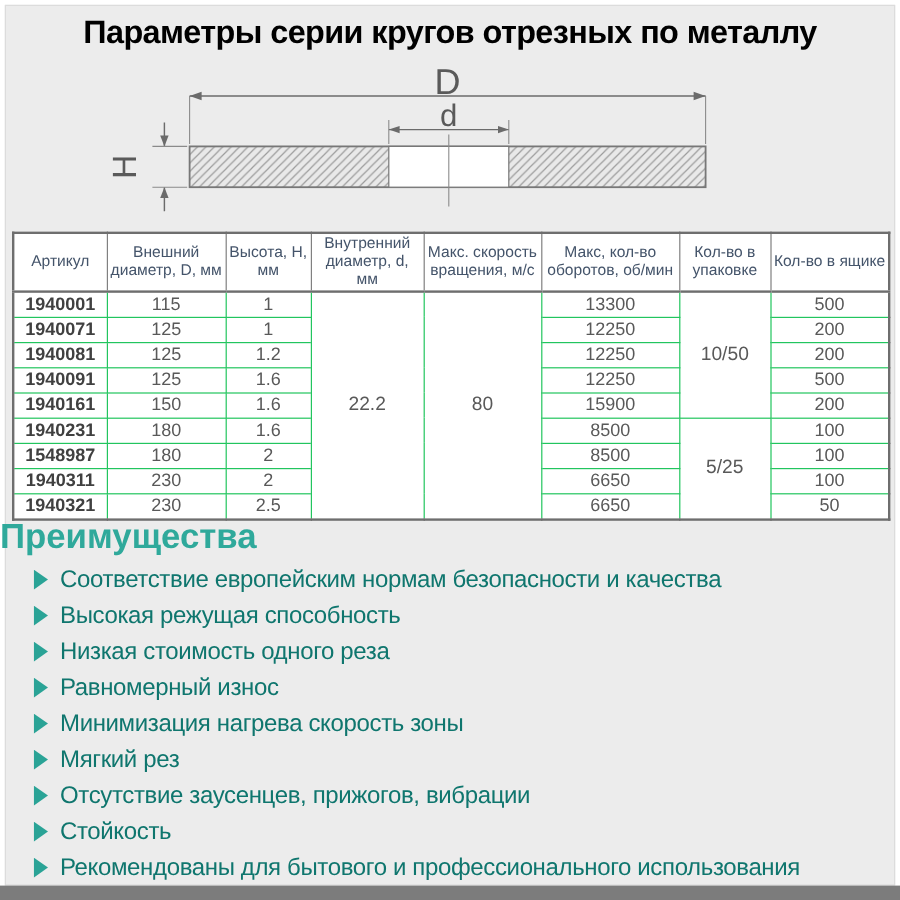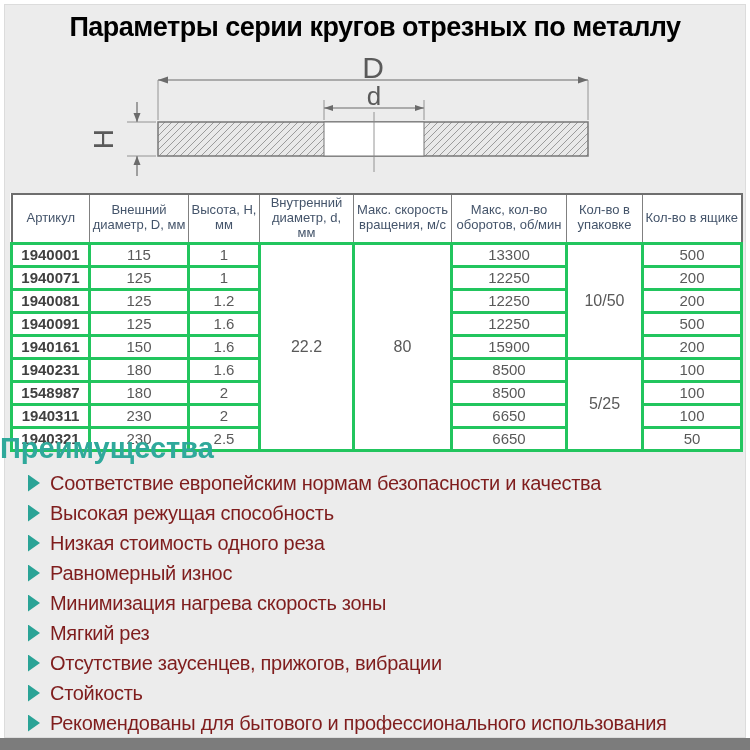--- a/index.html
+++ b/index.html
@@ -7,28 +7,28 @@
   .panel{position:absolute;left:4px;top:4px;right:4px;bottom:12px;background:#ececec;border:1px solid #dcdcdc;}
   .page-title{position:absolute;left:0;top:12px;width:100%;text-align:center;color:#000000;font-size:27px;font-weight:bold;letter-spacing:-0.5px;}
   .diagram{position:absolute;left:0;top:56px;width:750px;height:132px;}
   .dim{stroke:#6b6b6b;stroke-width:1.2;fill:none;}
   .thin{stroke:#8a8a8a;stroke-width:0.9;fill:none;}
   .arrow{fill:#6b6b6b;stroke:none;}
   .dimlabel{fill:#5a5a5a;font-family:"Liberation Sans",sans-serif;}
   .spec-table-wrap{position:absolute;left:10px;top:193px;width:730px;}
   table.spec{border-collapse:collapse;table-layout:fixed;width:730px;background:#ffffff;border:2px solid #6e6e6e;}
   table.spec th{border:1px solid #808080;border-bottom:2px solid #6e6e6e;height:37px;font-size:13px;font-weight:normal;color:#44546A;line-height:1.15;padding:1px 2px;text-align:center;vertical-align:middle;}
-  table.spec td{border:3px solid #22c55e;height:20px;font-size:15px;color:#595959;text-align:center;vertical-align:middle;padding:0;line-height:1;}
+  table.spec td{border:1px solid #22c55e;height:20px;font-size:15px;color:#595959;text-align:center;vertical-align:middle;padding:0;line-height:1;}
   table.spec td.article{font-weight:bold;color:#404040;}
   table.spec td.merged{font-size:16px;}
   .adv-title{position:absolute;left:0;top:432px;width:100%;text-align:left;color:#2FA99B;font-size:29px;font-weight:bold;}
   .adv-list{position:absolute;left:28px;top:468px;right:16px;list-style:none;margin:0;padding:0;}
   .adv-list li{display:flex;align-items:center;height:30px;}
   .tri{width:12px;height:17px;background:#2aa396;clip-path:polygon(0 0,100% 50%,0 100%);margin-right:10px;flex:0 0 12px;}
-  .adv-text{font-size:20px;color:#7f1d1d;letter-spacing:-0.3px;white-space:nowrap;}
+  .adv-text{font-size:20px;color:#0f766e;letter-spacing:-0.3px;white-space:nowrap;}
   .bottom-bar{position:absolute;left:0;bottom:0;width:750px;height:12px;background:#7c7c7c;}
 </style>
 </head>
 <body>
 
 <div class="panel"></div>
 
 <div class="page-title">Параметры серии кругов отрезных по металлу</div>
 
 <svg class="diagram" viewBox="0 0 750 132" xmlns="http://www.w3.org/2000/svg">

